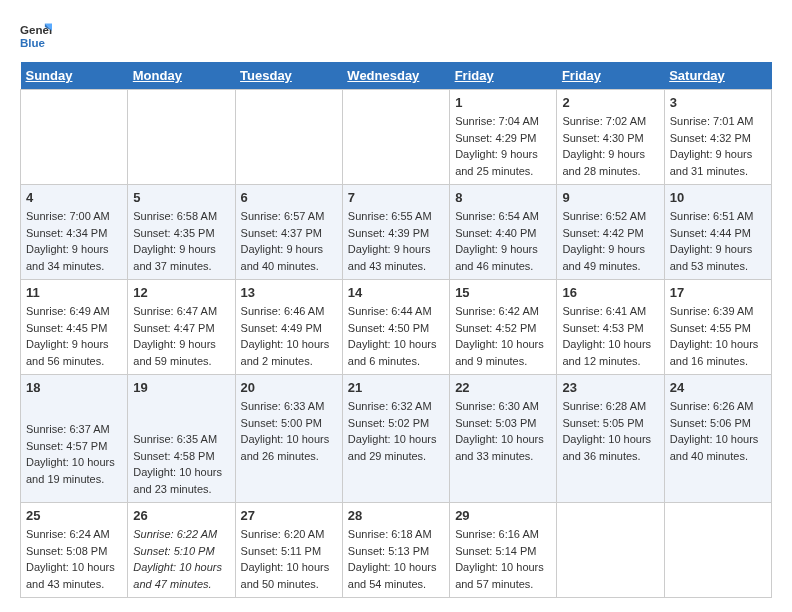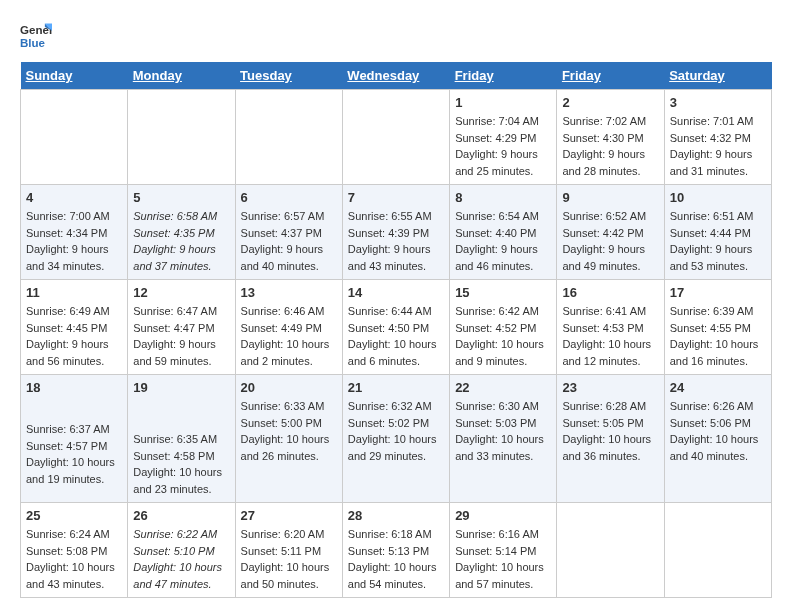--- a/index.html
+++ b/index.html
@@ -136,21 +136,21 @@
       <tr>
         <td>
           <span class="day-num">4</span>
           <div class="cell-info" style="white-space: pre-line;">Sunrise: 7:00 AM
 Sunset: 4:34 PM
 Daylight: 9 hours
 and 34 minutes.</div>
         </td>
         <td>
           <span class="day-num">5</span>
-          <div class="cell-info" style="white-space: pre-line; font-style: italic;">Sunrise: 6:58 AM
+          <div class="cell-info" style="white-space: pre-line;">Sunrise: 6:58 AM
 Sunset: 4:35 PM
 Daylight: 9 hours
 and 37 minutes.</div>
         </td>
         <td>
           <span class="day-num">6</span>
           <div class="cell-info" style="white-space: pre-line;">Sunrise: 6:57 AM
 Sunset: 4:37 PM
 Daylight: 9 hours
 and 40 minutes.</div>

